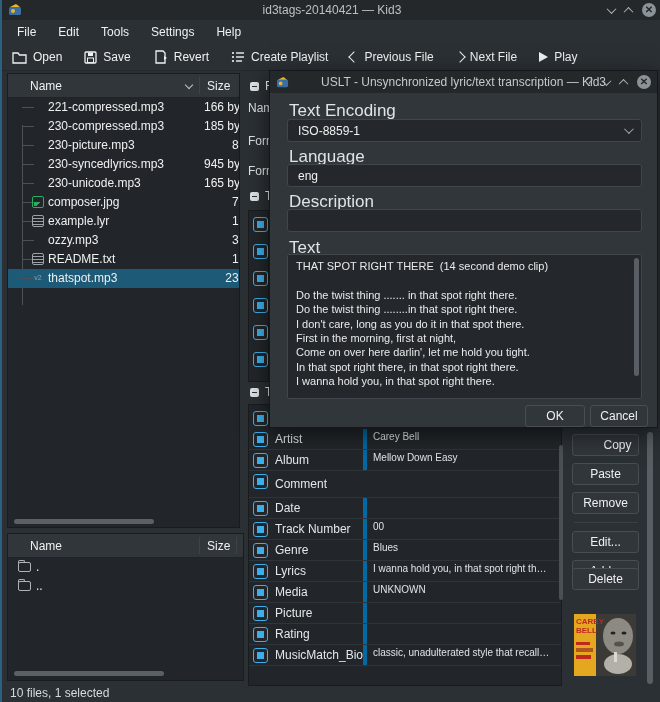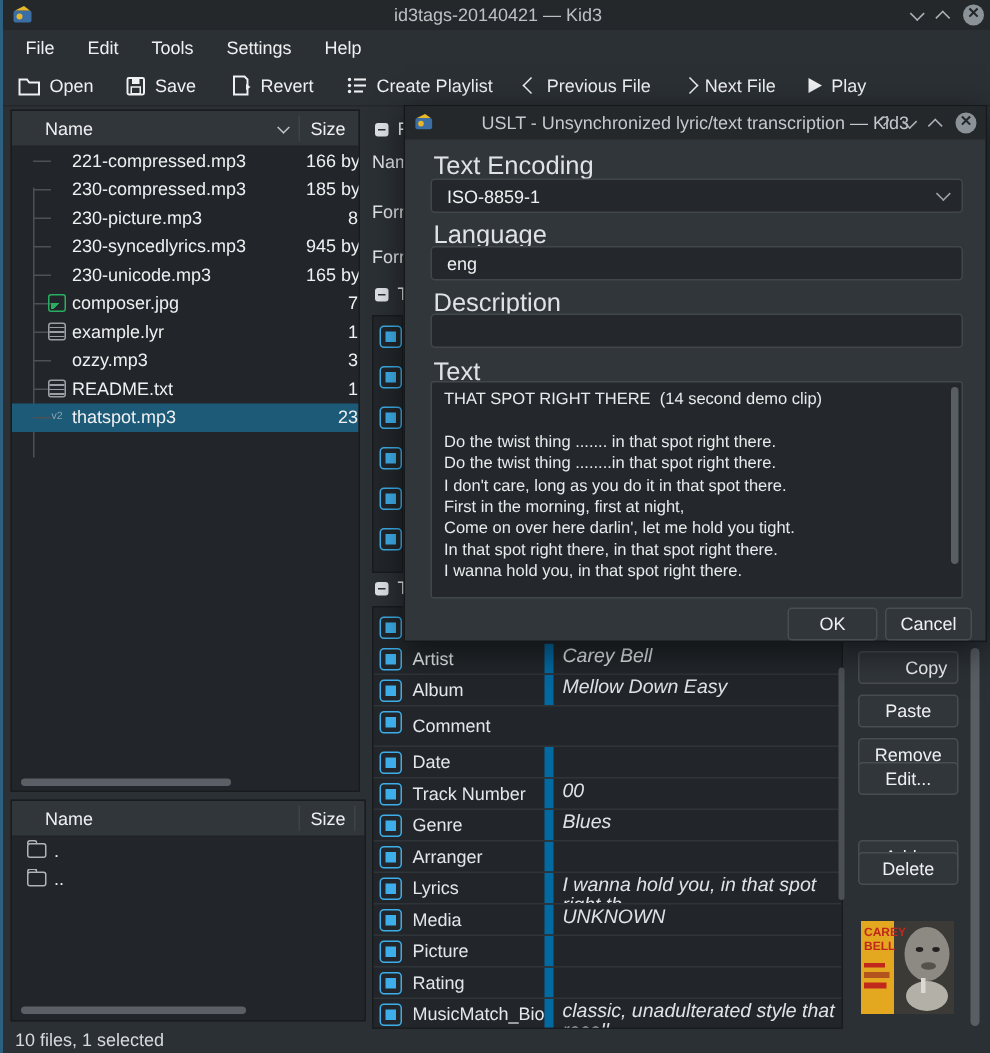--- a/index.html
+++ b/index.html
@@ -71,22 +71,22 @@
   .cb { position:absolute; width:15px; height:15px; border:1px solid #3daee9; border-radius:3px; background:#22262a; }
   .cb::after { content:""; position:absolute; left:3px; top:3px; width:7px; height:7px; background:#3daee9; }
 
   
   #tag-table { left:246px; top:404px; width:314px; height:282px; }
   #tag-rows { position:absolute; left:0; right:0; top:24px; }
   .trow { position:relative; height:21px; border-bottom:1px solid #2f3438; overflow:hidden; }
   .trow.tall { height:27px; }
   .trow .cb { left:4px; top:3px; position:absolute; }
   .tlabel { position:absolute; left:26px; top:50%; transform:translateY(-50%); font-size:12px; color:#e4e7e9; white-space:nowrap; }
-  .tvalue { position:absolute; left:114px; right:2px; top:0; bottom:0; padding:1px 0 0 6px; font-size:13px;
-            line-height:13px; color:#dfe3e6; white-space:pre-line; overflow:hidden; border-left:6px solid #0369a1;font-style:italic; }
+  .tvalue { position:absolute; left:114px; right:2px; top:0; bottom:0; padding:1px 0 0 6px; font-size:10px;
+            line-height:13px; color:#dfe3e6; white-space:pre-line; overflow:hidden; border-left:4px solid #0369a1; }
   .vscroll-thin { position:absolute; left:557px; top:445px; width:4px; height:155px; background:#4a5055; border-radius:2px; }
 
   
   .side-btn { position:absolute; left:570px; width:67px; height:22px; background:#31363b; border:1px solid #484d52;
               border-radius:3px; font-size:12px; color:#eff0f1; display:flex; align-items:center; justify-content:center; }
   .btn-divider { position:absolute; left:572px; width:64px; height:1px; background:#3b4045; }
   #album-art { position:absolute; left:572px; top:614px; width:62px; height:62px; }
   .vscrollbar { position:absolute; left:645px; top:432px; width:6px; height:252px; background:#585e63; border-radius:3px; }
 
   
@@ -329,25 +329,20 @@
           <span class="tlabel">Track Number</span>
           <span class="tvalue">00</span>
         </div>
         <div class="trow">
           <span class="cb"></span>
           <span class="tlabel">Genre</span>
           <span class="tvalue">Blues</span>
         </div>
         <div class="trow">
           <span class="cb"></span>
-          <span class="tlabel">Arranger</span>
-          <span class="tvalue"></span>
-        </div>
-        <div class="trow">
-          <span class="cb"></span>
           <span class="tlabel">Lyrics</span>
           <span class="tvalue">I wanna hold you, in that spot right th…</span>
         </div>
         <div class="trow">
           <span class="cb"></span>
           <span class="tlabel">Media</span>
           <span class="tvalue">UNKNOWN</span>
         </div>
         <div class="trow">
           <span class="cb"></span>
@@ -444,16 +439,16 @@
     <div class="ta-scroll"></div>
 
     <button class="dlg-btn" id="ok-btn">OK</button>
     <button class="dlg-btn" id="cancel-btn">Cancel</button>
   </div>
 
 <div class="side-btn" style="top: 434px; padding-left: 24px;">Copy</div>
     <div class="side-btn" style="top: 463px;">Paste</div>
     <div class="side-btn" style="top: 492px;">Remove</div>
     <div class="btn-divider" style="top: 522px;"></div>
-    <div class="side-btn" style="top: 508px;">Edit...</div>
+    <div class="side-btn" style="top: 531px;">Edit...</div>
     <div class="side-btn" style="top: 560px;">Add...</div>
     <div class="side-btn" style="top: 568px;">Delete</div>
   </div>
 
 </body></html>

